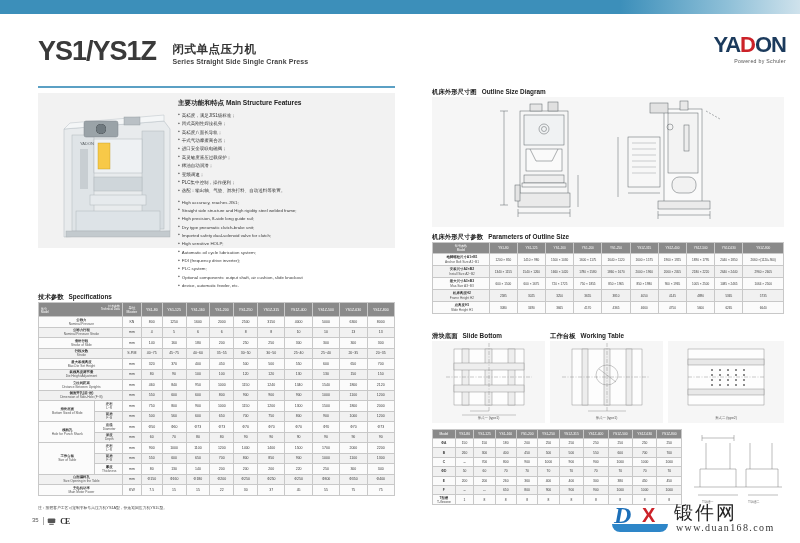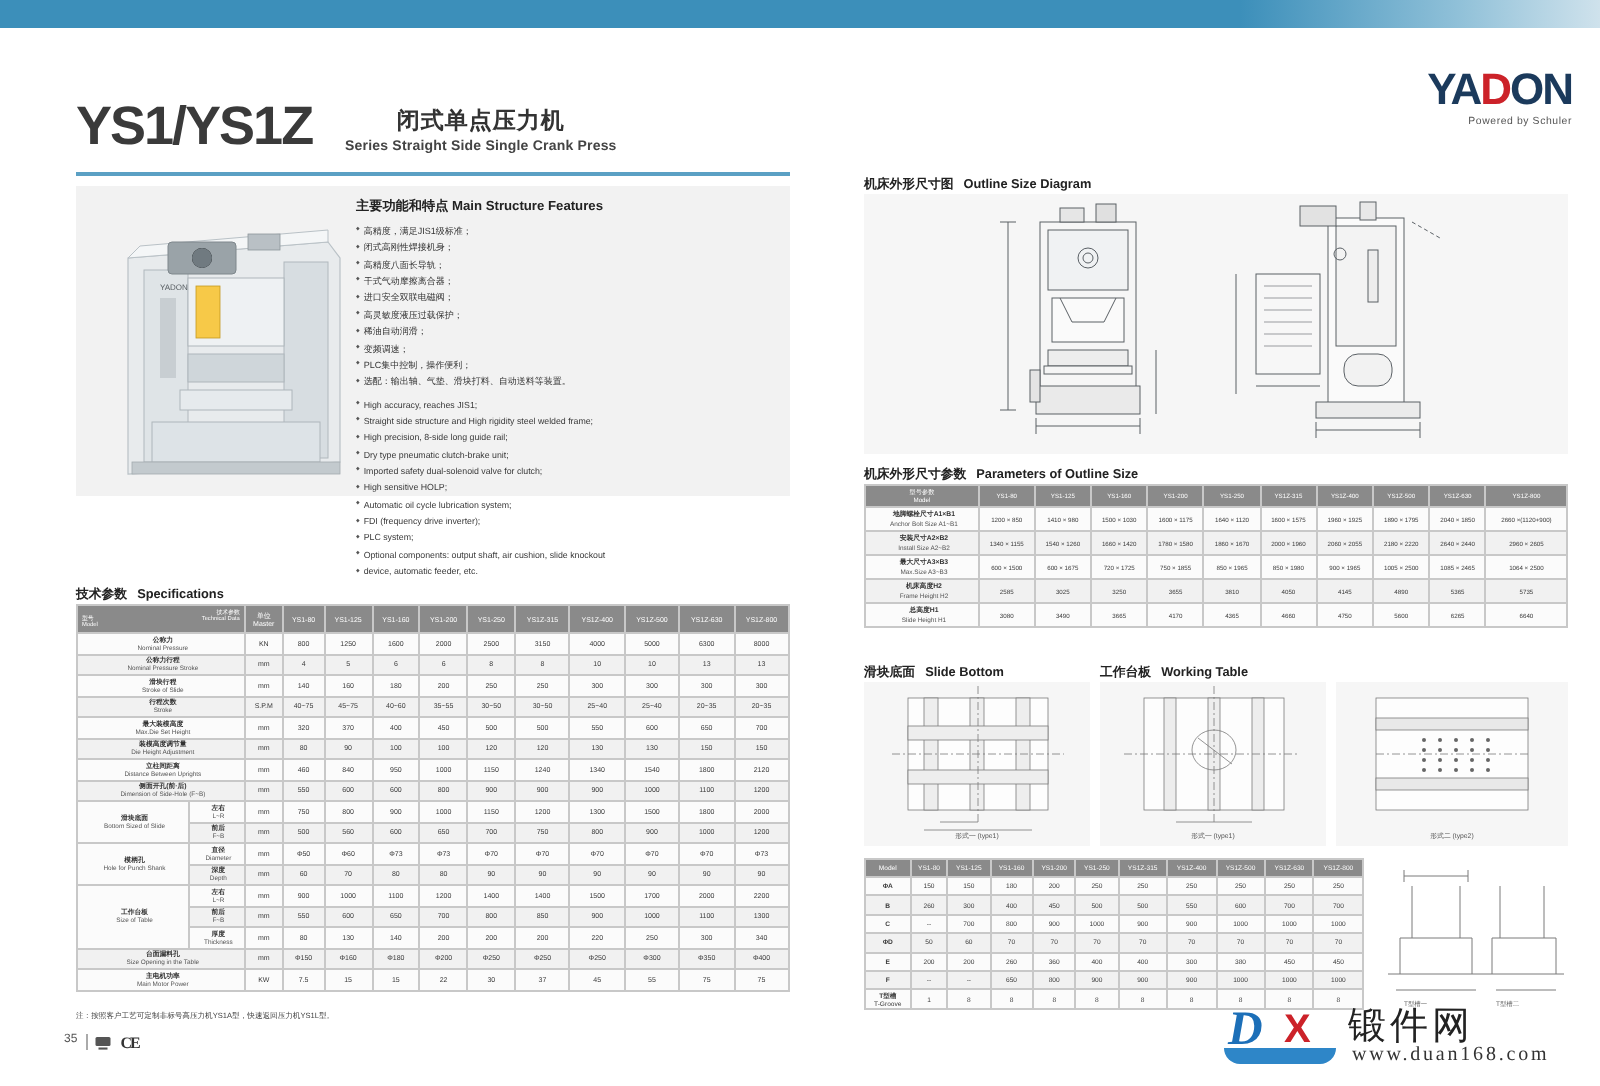--- a/index.html
+++ b/index.html
@@ -12,21 +12,21 @@
   }
   .top-bar { position:absolute; top:0; left:0; width:800px; height:14px; background:#3c8fba; }
   .top-bar-fade { position:absolute; top:0; right:0; width:180px; height:14px;
     background:linear-gradient(90deg,#3c8fba 0%,#8fc0d8 60%,#cfe2ec 100%); }
 
   .logo-wrap { position:absolute; top:34px; right:14px; width:120px; text-align:right; }
   .logo-text { font-size:22px; font-weight:bold; letter-spacing:-1px; color:#1b3a5c; line-height:1; }
   .logo-text .red { color:#cc2229; }
   .logo-sub { font-size:5.2px; color:#555; letter-spacing:.3px; margin-top:2px; }
 
-  .title-block { position:absolute; top:48px; left:38px;text-align:center; }
+  .title-block { position:absolute; top:36px; left:38px; }
   .title-main { font-size:27px; font-weight:bold; color:#3a3a3a; letter-spacing:-1px;
     display:inline-block; vertical-align:bottom; font-family:"Liberation Sans",sans-serif; }
   .title-side { display:inline-block; vertical-align:bottom; margin-left:12px; padding-bottom:2px; }
   .title-cn { font-size:11.5px; font-weight:bold; color:#333; letter-spacing:.5px; }
   .title-en { font-size:7px; font-weight:bold; color:#444; letter-spacing:.1px; margin-top:1px; }
 
   .rule { position:absolute; left:38px; top:86px; width:357px; height:1.6px; background:#5ba0c4; }
 
   .photo-panel { position:absolute; left:38px; top:93px; width:357px; height:155px; background:#f2f2f2; }
   .photo-inner { position:absolute; left:8px; top:6px; width:140px; height:143px; }

